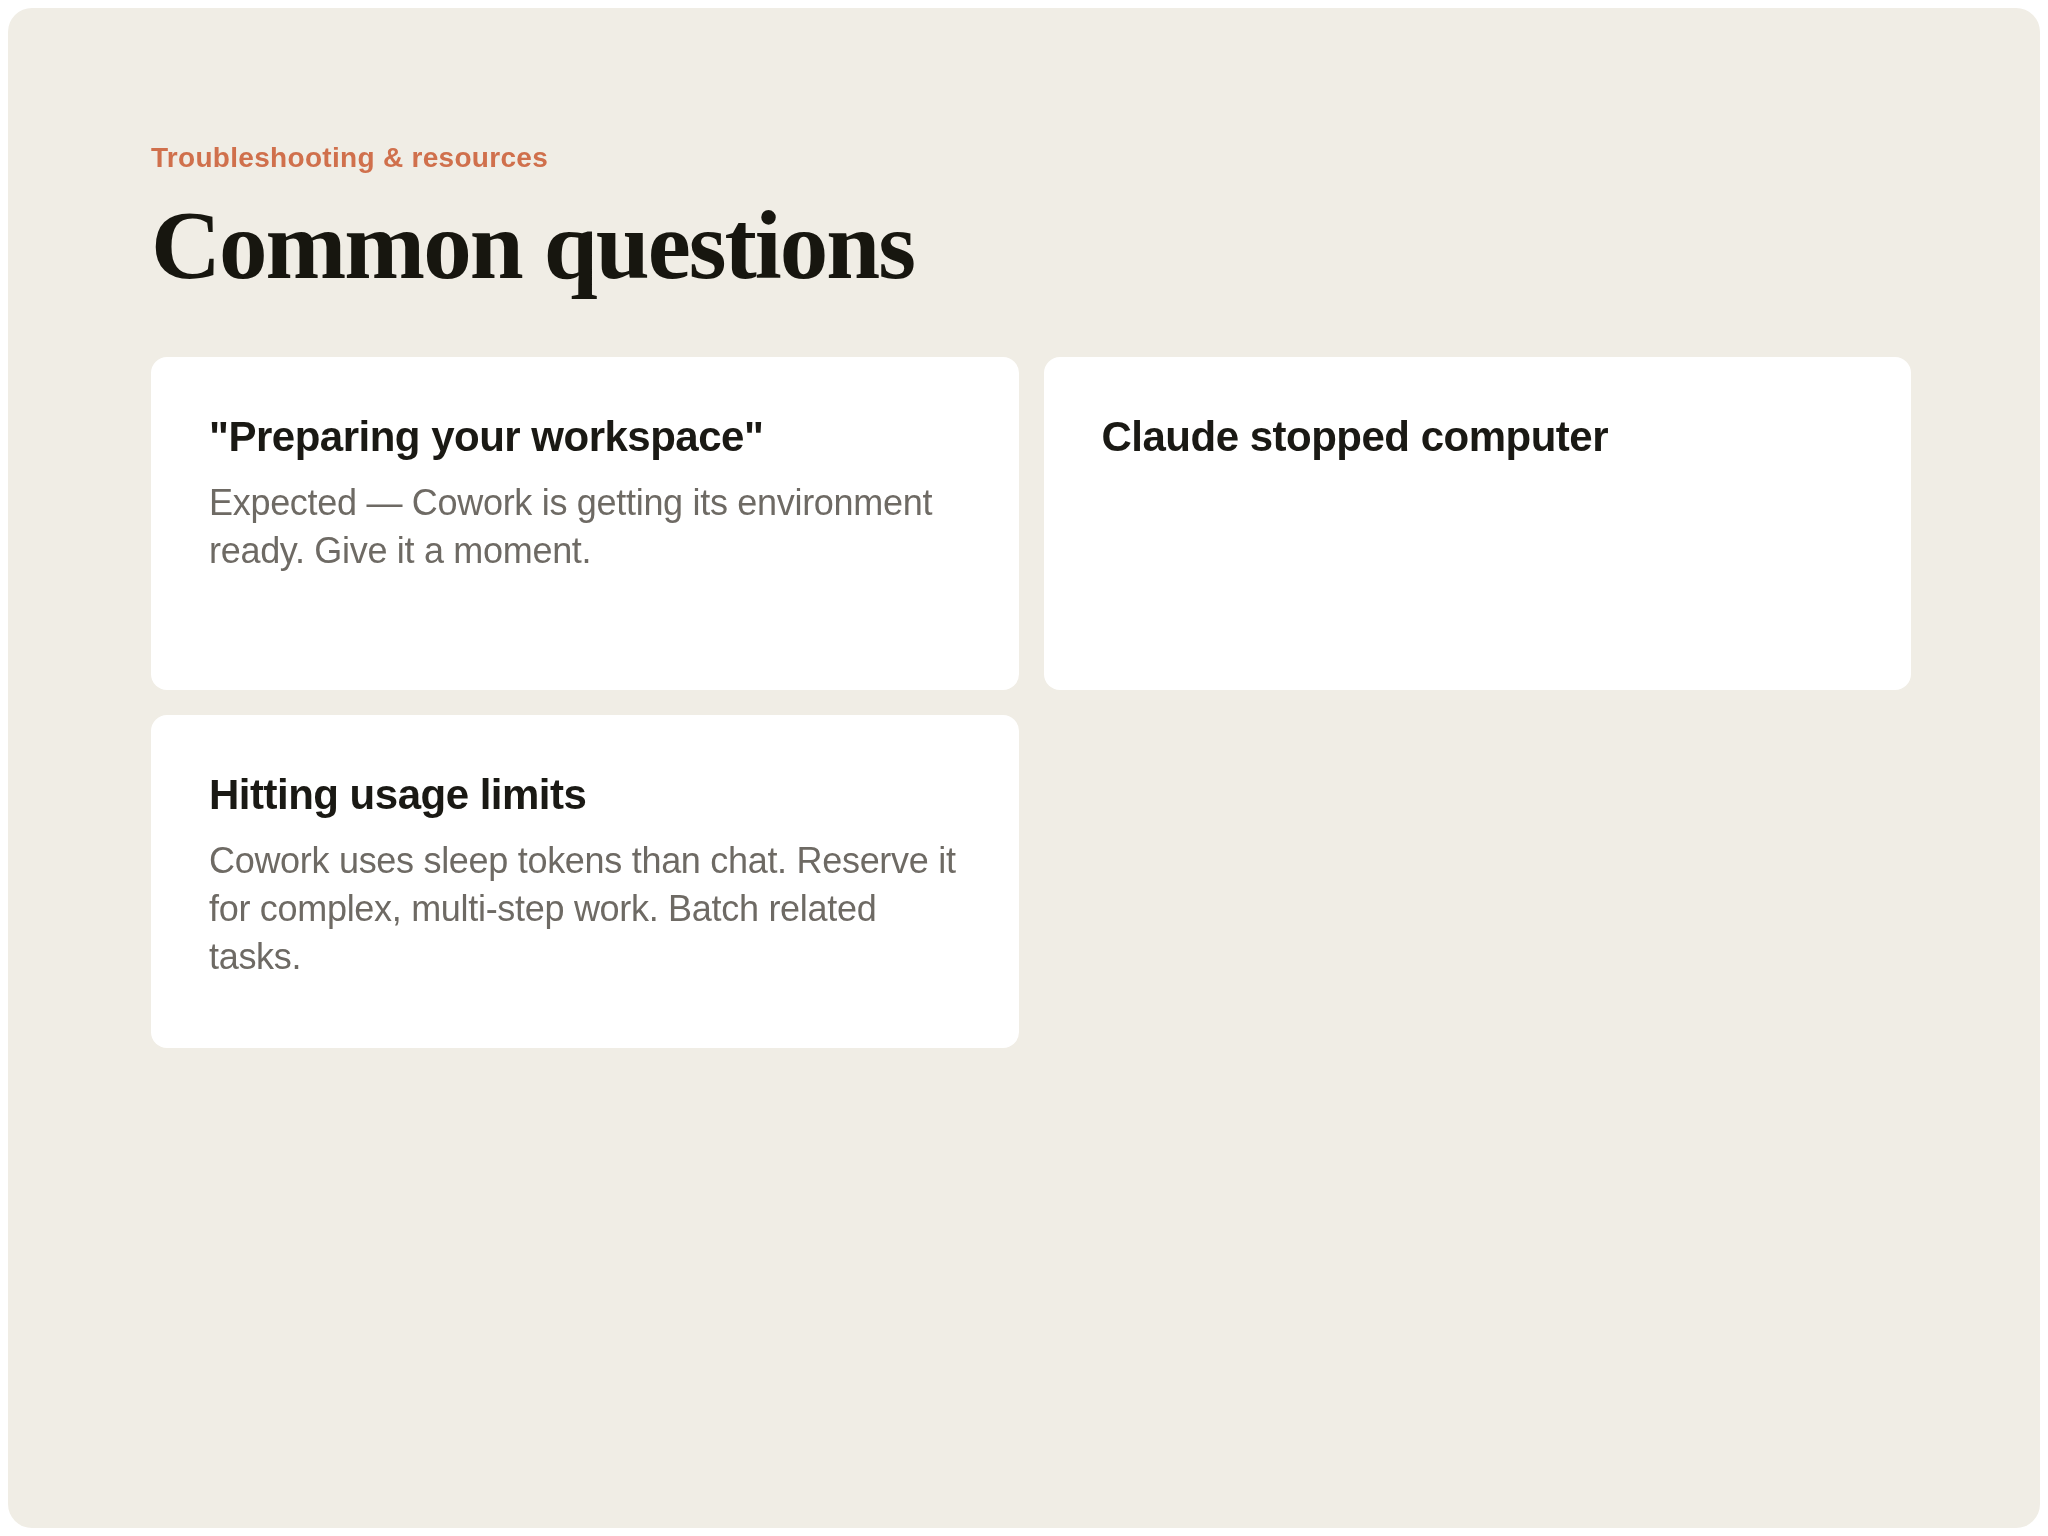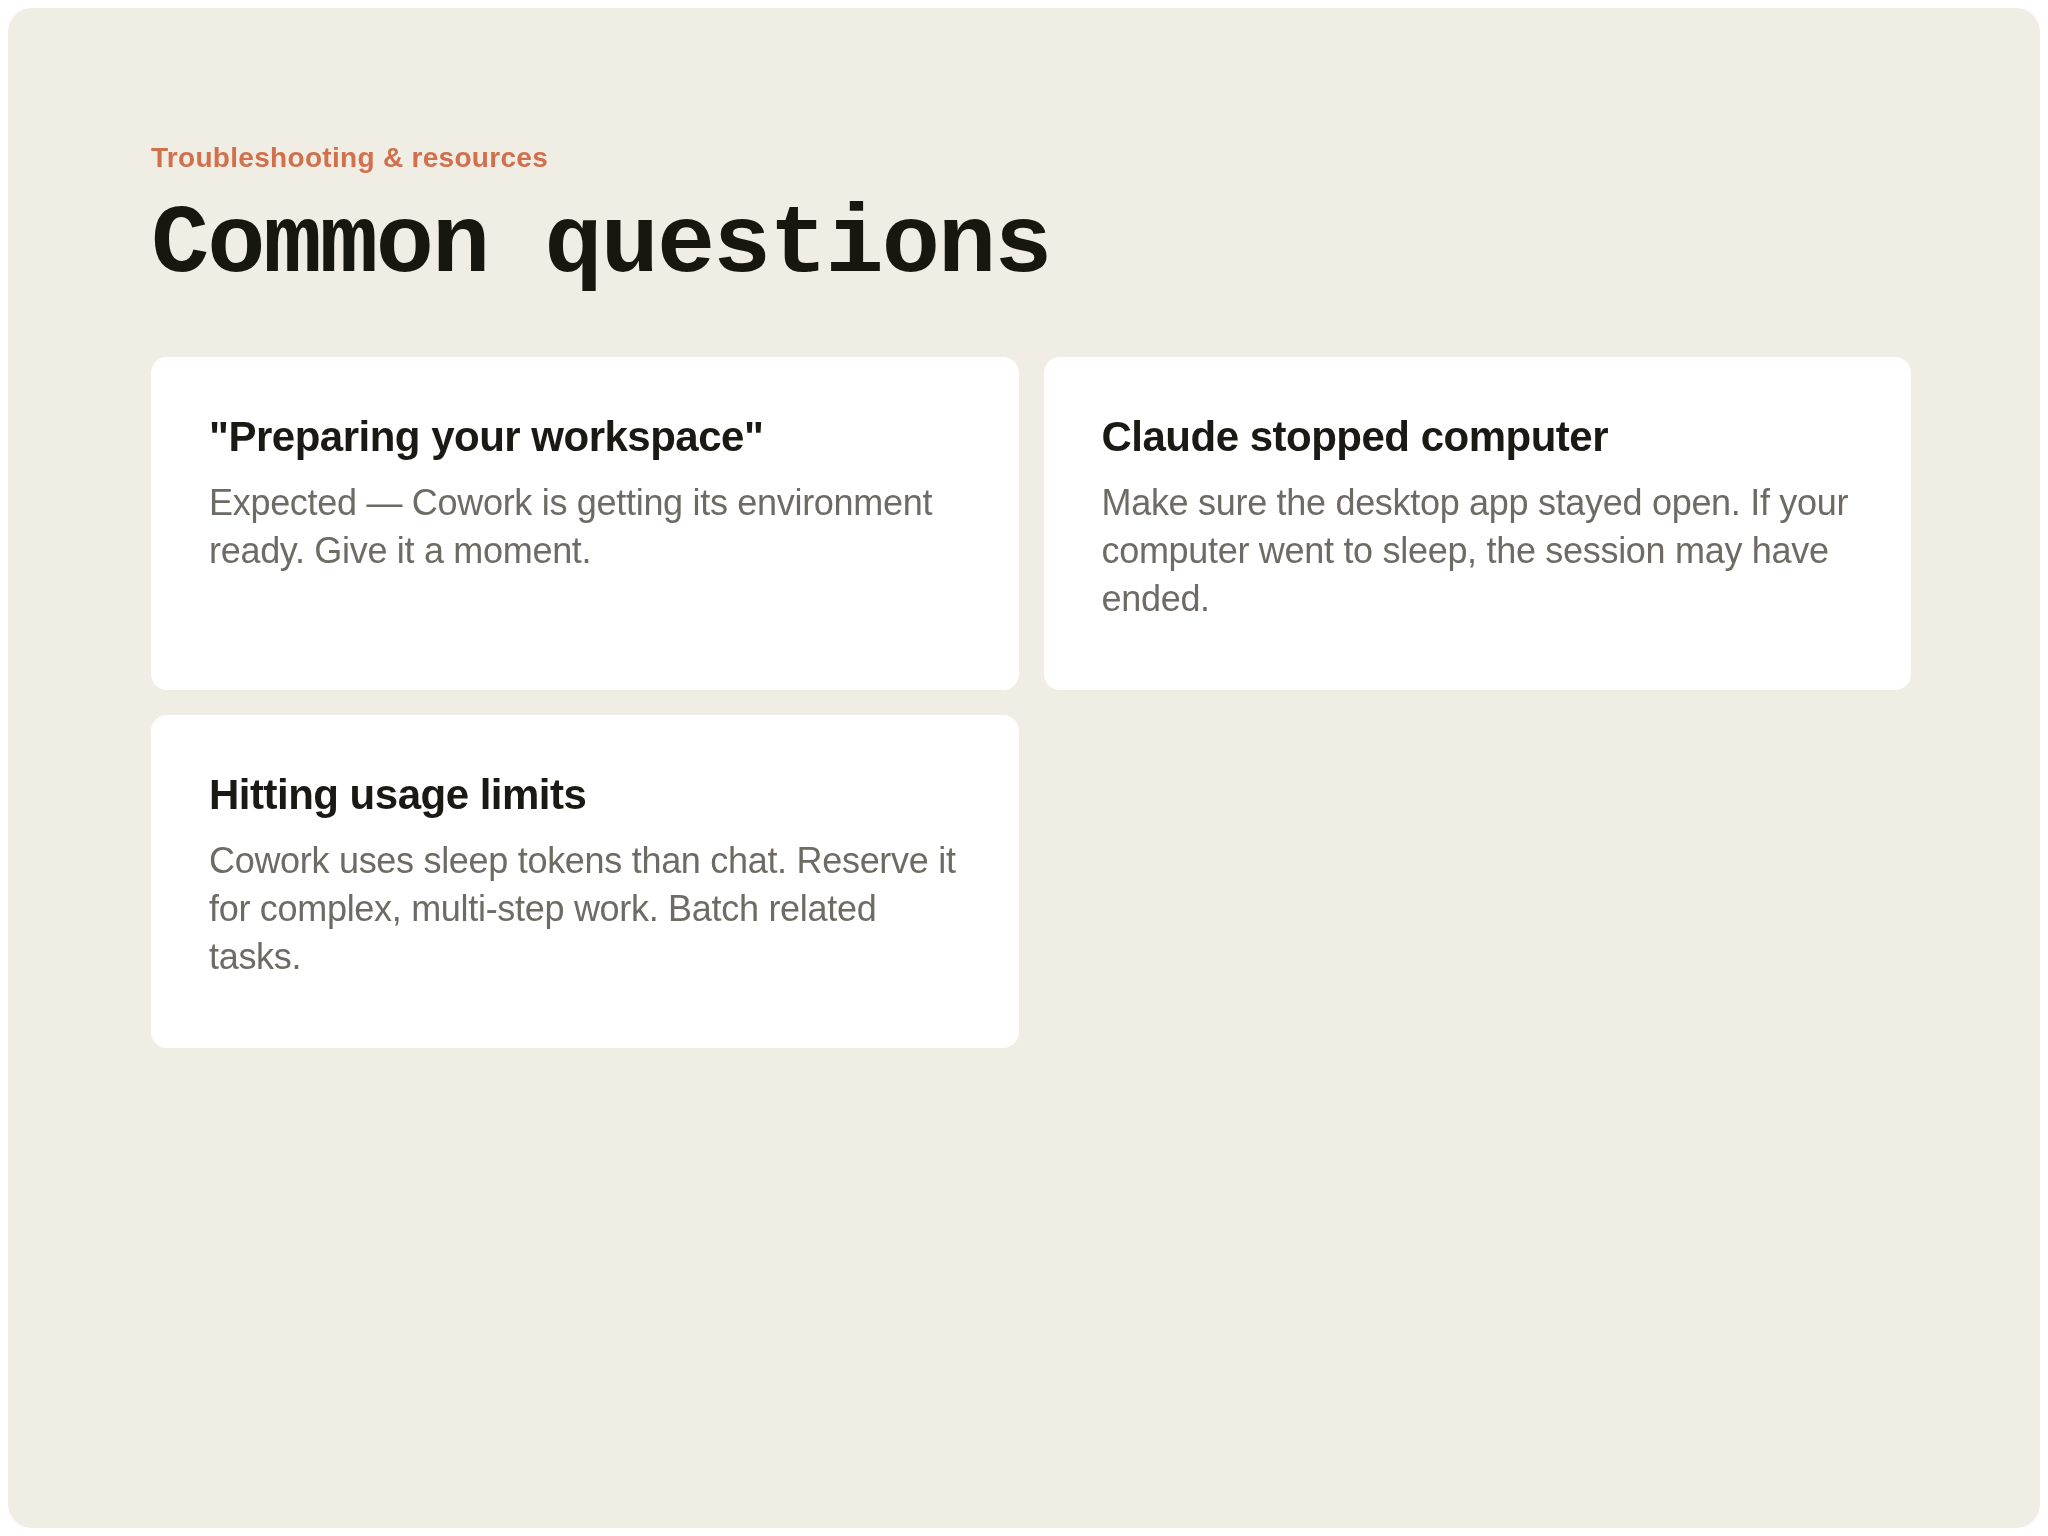--- a/index.html
+++ b/index.html
@@ -32,21 +32,21 @@
   .eyebrow {
     font-size: 28px;
     font-weight: 700;
     letter-spacing: 0.3px;
     color: #D0704C;
     line-height: 34px;
   }
 
   .page-title {
     margin-top: 22px;
-    font-family: Liberation Mono, monospace;
+    font-family: Liberation Serif, serif;
     font-weight: 700;
     font-size: 97px;
     line-height: 97px;
     letter-spacing: -2px;
     color: #17160F;
   }
 
   .cards-grid {
     margin-top: 63px;
     display: grid;
@@ -90,21 +90,20 @@
 
     <div class="cards-grid">
 
       <section class="card">
         <h3 class="card-title">"Preparing your workspace"</h3>
         <p class="card-body">Expected — Cowork is getting its environment ready. Give it a moment.</p>
       </section>
 
       <section class="card">
         <h3 class="card-title">Claude stopped computer</h3>
-        <p class="card-body">Make sure the desktop app stayed open. If your computer went to sleep, the session may have ended.</p>
       </section>
 
       <section class="card">
         <h3 class="card-title">Hitting usage limits</h3>
         <p class="card-body">Cowork uses sleep tokens than chat. Reserve it for complex, multi-step work. Batch related tasks.</p>
       </section>
 
 
     </div>
   </div>

